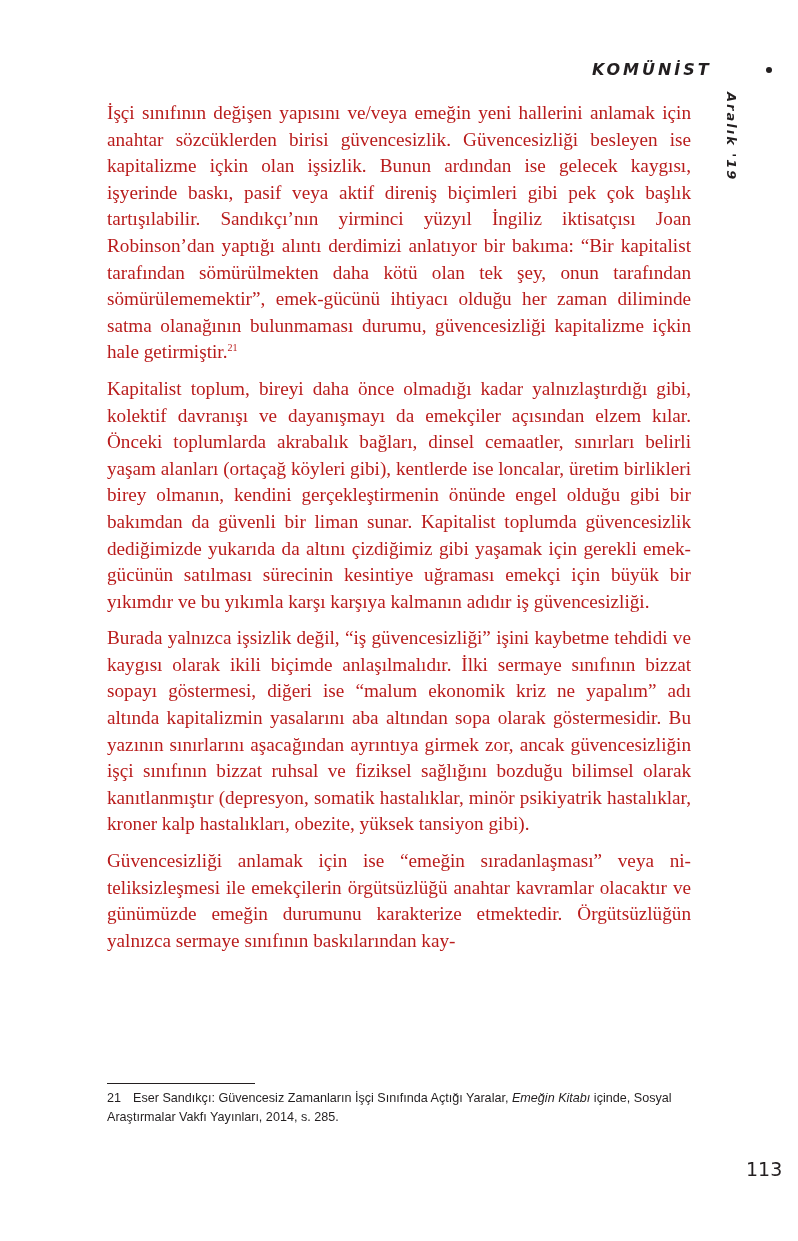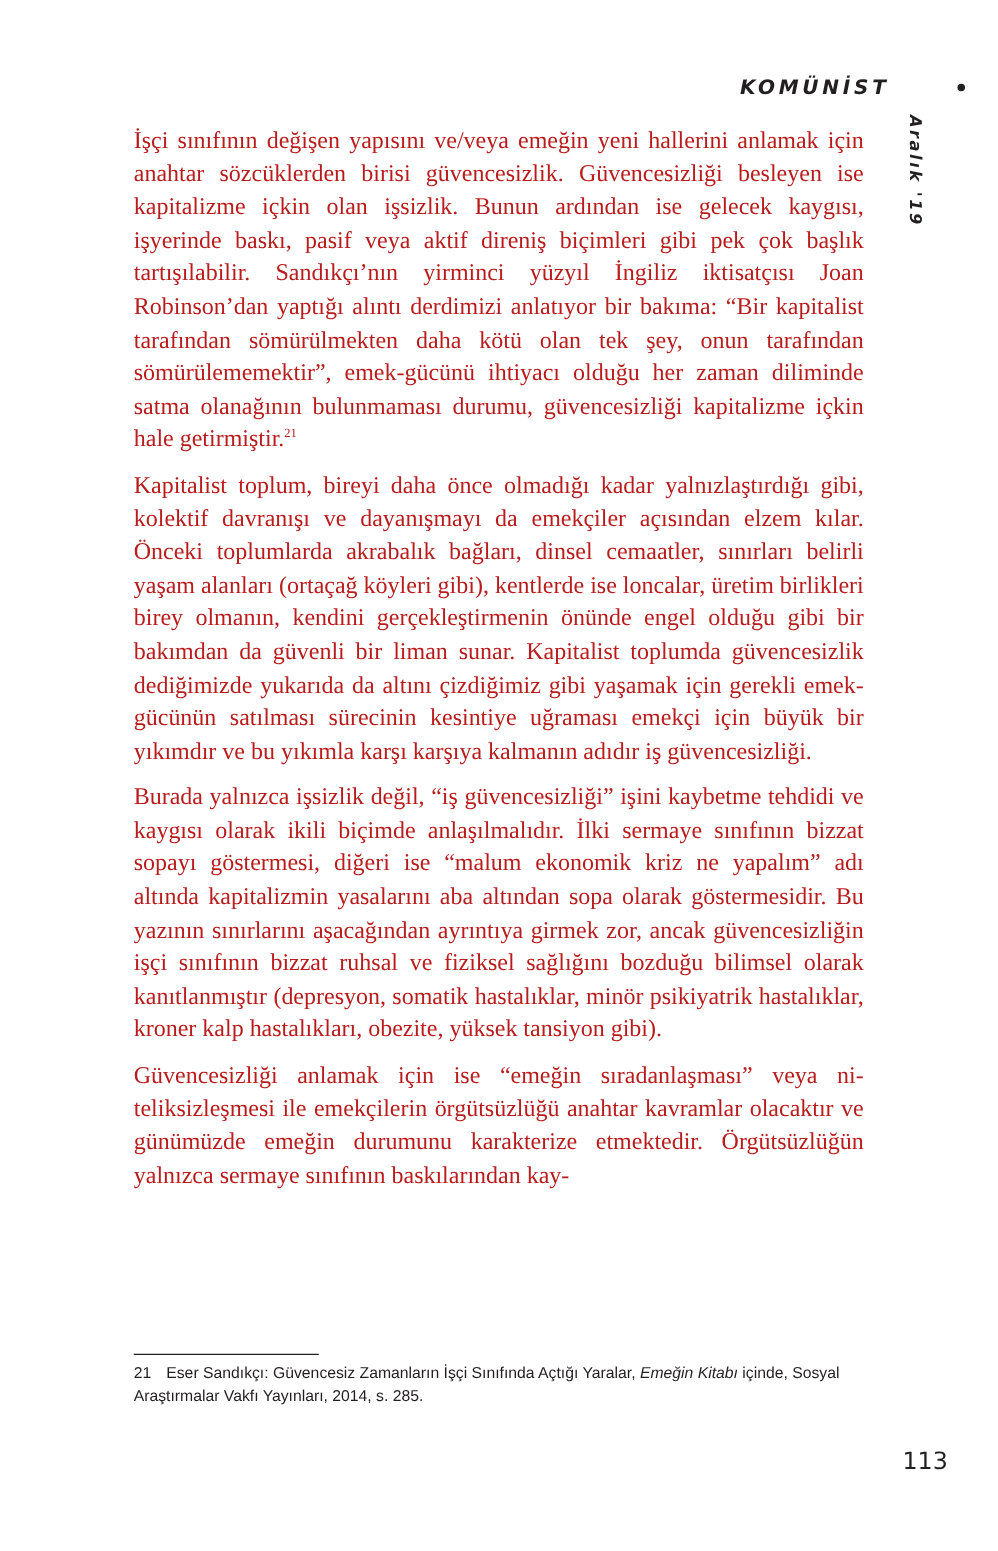--- a/index.html
+++ b/index.html
@@ -96,21 +96,21 @@
       font-size: 12.6px;
       line-height: 19px;
       color: #231f20;
     }
     .footnote .fn-num {
       display: inline-block;
       width: 26px;
     }
     .page-number {
       position: absolute;
-      left: 722px;
+      left: 746px;
       top: 1158px;
       font-family: "DejaVu Sans", sans-serif;
       font-size: 19px;
       color: #231f20;
     }
   </style>
 </head>
 <body>
 
 <div class="running-head">

